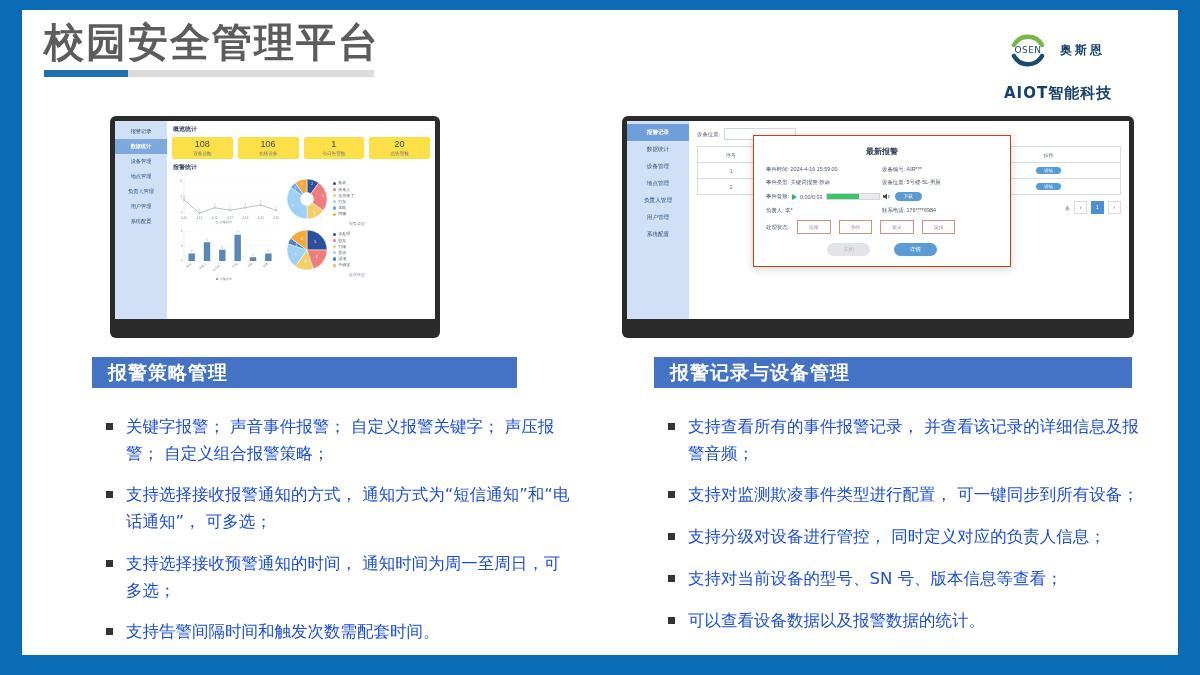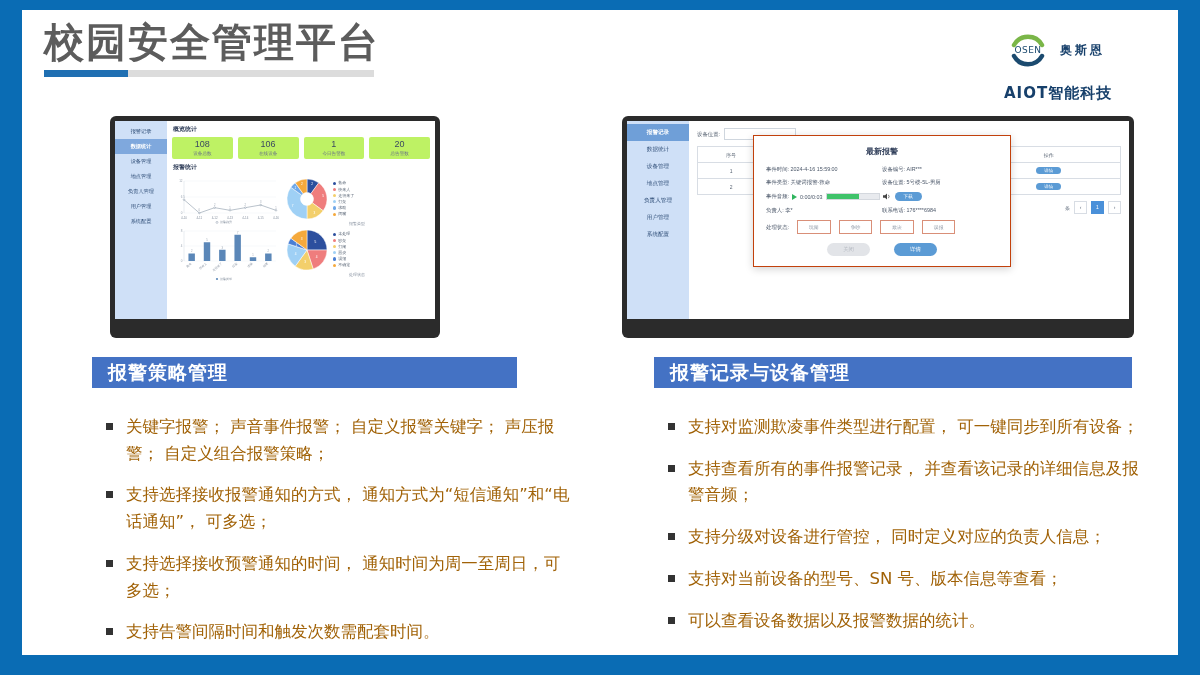--- a/index.html
+++ b/index.html
@@ -38,21 +38,21 @@
   .shot-right .screen{height:198px;}
 
   
   .dash{display:flex;height:100%;font-size:5px;color:#3b4a5a;}
   .dash-side{width:52px;background:#cfe0f7;flex:none;padding-top:3px;}
   .dash-side .mi{height:15px;line-height:15px;text-align:center;font-size:5.2px;color:#2b4a74;}
   .dash-side .mi.active{background:#7fa8dd;color:#fff;font-weight:bold;}
   .dash-main{flex:1;padding:4px 5px;background:#fff;position:relative;}
   .sec-h{font-size:6px;font-weight:bold;color:#33415c;margin:0 0 3px 1px;}
   .cards{display:flex;gap:5px;}
-  .card{flex:1;background:#bef264;border-radius:2px;text-align:center;padding:3px 0;}
+  .card{flex:1;background:#fde047;border-radius:2px;text-align:center;padding:3px 0;}
   .card .num{font-size:9px;color:#3c4a60;line-height:1.1;}
   .card .lbl{font-size:4.6px;color:#6b7685;margin-top:1px;}
   .charts{display:flex;margin-top:4px;}
   .chart-col{width:108px;}
   .pies{flex:1;padding-left:4px;}
   .pie-row{display:flex;align-items:center;margin-bottom:1px;}
   .legend{font-size:4px;color:#5a6676;line-height:1.55;padding-left:3px;}
   .legend i{display:inline-block;width:3.2px;height:3.2px;border-radius:50%;margin-right:2px;vertical-align:middle;}
   .pie-cap{font-size:4px;color:#8a94a2;text-align:center;margin-top:-2px;}
 
@@ -90,21 +90,21 @@
 
   
   .banner{position:absolute;height:31px;background:#4472c4;}
   .banner .bt{position:absolute;left:16px;top:50%;transform:translateY(-50%);
      color:#fff;font-size:19px;font-weight:bold;letter-spacing:1px;white-space:nowrap;}
   .banner-left{left:70px;top:347px;width:425px;}
   .banner-right{left:632px;top:347px;width:478px;}
 
   ul.bl{list-style:none;margin:0;padding:0;position:absolute;}
   ul.bl li{position:relative;padding-left:26px;margin-bottom:15px;
-     font-size:16.5px;line-height:1.62;color:#a16207;
+     font-size:16.5px;line-height:1.62;color:#1d4ed8;
      font-family:"DejaVu Sans","Liberation Sans",sans-serif;}
   ul.bl li:before{content:"";position:absolute;left:6px;top:9px;width:7px;height:7px;background:#333;}
   .bl-left{left:78px;top:404px;width:470px;}
   .bl-right{left:640px;top:404px;width:478px;}
   .bl-right li{margin-bottom:13px;}
 </style>
 </head>
 <body>
 
 <div class="slide">
@@ -393,20 +393,20 @@
     <span class="bt">报警记录与设备管理</span>
   </div>
 
   <ul class="bl bl-left">
     <li>关键字报警； 声音事件报警； 自定义报警关键字； 声压报警； 自定义组合报警策略；</li>
     <li>支持选择接收报警通知的方式， 通知方式为“短信通知”和“电话通知”， 可多选；</li>
     <li>支持选择接收预警通知的时间， 通知时间为周一至周日，可多选；</li>
     <li>支持告警间隔时间和触发次数需配套时间。</li>
   </ul>
   <ul class="bl bl-right">
+    <li>支持查看所有的事件报警记录， 并查看该记录的详细信息及报警音频；</li>
     <li>支持对监测欺凌事件类型进行配置， 可一键同步到所有设备；</li>
-    <li>支持查看所有的事件报警记录， 并查看该记录的详细信息及报警音频；</li>
     <li>支持分级对设备进行管控， 同时定义对应的负责人信息；</li>
     <li>支持对当前设备的型号、SN 号、版本信息等查看；</li>
     <li>可以查看设备数据以及报警数据的统计。</li>
   </ul>
 
 </div>
 
 </body></html>

